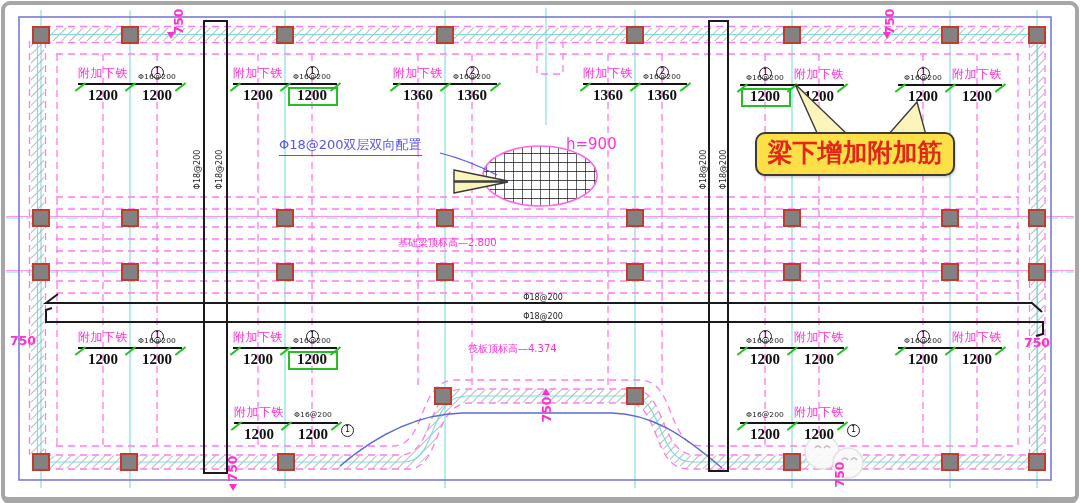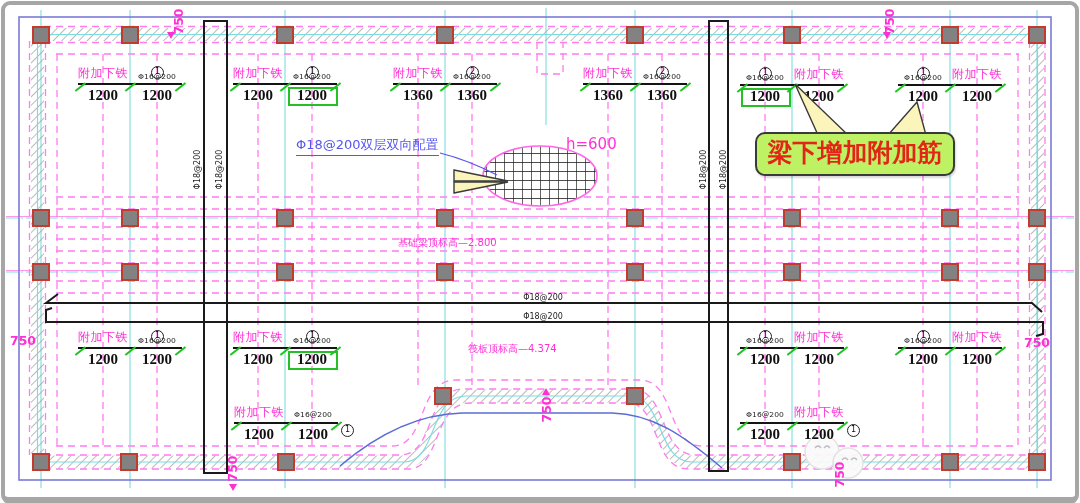--- a/index.html
+++ b/index.html
@@ -11,21 +11,21 @@
   .fujia{color:#ff2fd4;font-size:12px;font-weight:normal;white-space:nowrap;letter-spacing:.5px;}
   .spec{font-size:8px;color:#1a1a1a;white-space:nowrap;transform:scale(.95);}
   .circ{display:inline-block;width:11px;height:11px;border:1px solid #222;border-radius:50%;
     font-size:8px;line-height:10px;text-align:center;color:#111;background:transparent;}
   .dimnum{font-family:"Liberation Serif","DejaVu Serif",serif;font-weight:bold;font-size:15px;color:#111;white-space:nowrap;}
   .greenbox{position:absolute;border:2px solid #25c025;}
   .slash{position:absolute;width:13px;height:2.2px;background:#1ec41e;transform:rotate(-38deg);}
   .gline{position:absolute;height:2px;background:#141414;}
   .d750{position:absolute;color:#ff2fd4;font-size:12.5px;font-weight:bold;width:34px;text-align:center;white-space:nowrap;}
   .rot{transform:rotate(-90deg);}
-  .callout{position:absolute;background:#bef264;border:2.2px solid #3a3a3a;border-radius:10px;color:#e22517;
+  .callout{position:absolute;background:#fde047;border:2.2px solid #3a3a3a;border-radius:10px;color:#e22517;
     font-weight:bold;text-align:center;z-index:7;box-shadow:1px 2px 2px rgba(0,0,0,.15);}
   .leveltxt{position:absolute;color:#ff30d8;font-size:10px;white-space:nowrap;z-index:5;}
   .bluenote{position:absolute;color:#5656ee;font-size:13px;white-space:nowrap;border-bottom:1.3px solid #5656ee;
     padding-bottom:1px;z-index:5;}
   .rebarlbl{position:absolute;font-size:8px;color:#222;white-space:nowrap;text-align:center;}
   .tri{position:absolute;width:0;height:0;}
   .tri.down{border-left:4px solid transparent;border-right:4px solid transparent;border-top:7px solid #ff2fd4;}
   .tri.up{border-left:4px solid transparent;border-right:4px solid transparent;border-bottom:7px solid #ff2fd4;}
   .wm{position:absolute;left:862px;top:438px;color:#c4c4c4;font-size:26px;font-weight:bold;letter-spacing:1px;
     white-space:nowrap;z-index:8;text-shadow:-1px -1px 0 #fff,1px -1px 0 #fff,-1px 1px 0 #fff,1px 1px 0 #fff;}
@@ -141,22 +141,22 @@
   </svg>
 
   <svg width="1080" height="503" viewBox="0 0 1080 503" style="z-index:6">
     <polygon points="454,170 508,181 454,181" fill="#fbf4bb" stroke="#3a3a3a" stroke-width="1.4"></polygon>
     <polygon points="454,193 508,182 454,182" fill="#fbf4bb" stroke="#3a3a3a" stroke-width="1.4"></polygon>
     <polygon points="818,135 848,135 795,84" fill="#fbf4bb" stroke="#3a3a3a" stroke-width="1.4"></polygon>
     <polygon points="888,135 926,135 917,102" fill="#fbf4bb" stroke="#3a3a3a" stroke-width="1.4"></polygon>
   </svg>
 
   <div id="overlay">
-    <div class="bluenote" style="left:296px;top:136px;">Φ18@200双层双向配置</div>
-    <div class="leveltxt" style="left:566px;top:135px;font-size:15px;">h=600</div>
+    <div class="bluenote" style="left:279px;top:136px;">Φ18@200双层双向配置</div>
+    <div class="leveltxt" style="left:566px;top:135px;font-size:15px;">h=900</div>
     <div class="leveltxt" style="left:398px;top:236px;">基础梁顶标高—2.800</div>
     <div class="leveltxt" style="left:468px;top:342px;">筏板顶标高—4.374</div>
 
     <div class="rebarlbl" style="left:520px;top:293px;width:46px;">Φ18@200</div>
     <div class="rebarlbl" style="left:520px;top:312px;width:46px;">Φ18@200</div>
     <div class="rebarlbl rot" style="left:175px;top:165px;width:44px;">Φ18@200</div>
     <div class="rebarlbl rot" style="left:197px;top:165px;width:44px;">Φ18@200</div>
     <div class="rebarlbl rot" style="left:681px;top:165px;width:44px;">Φ18@200</div>
     <div class="rebarlbl rot" style="left:701px;top:165px;width:44px;">Φ18@200</div>
 

